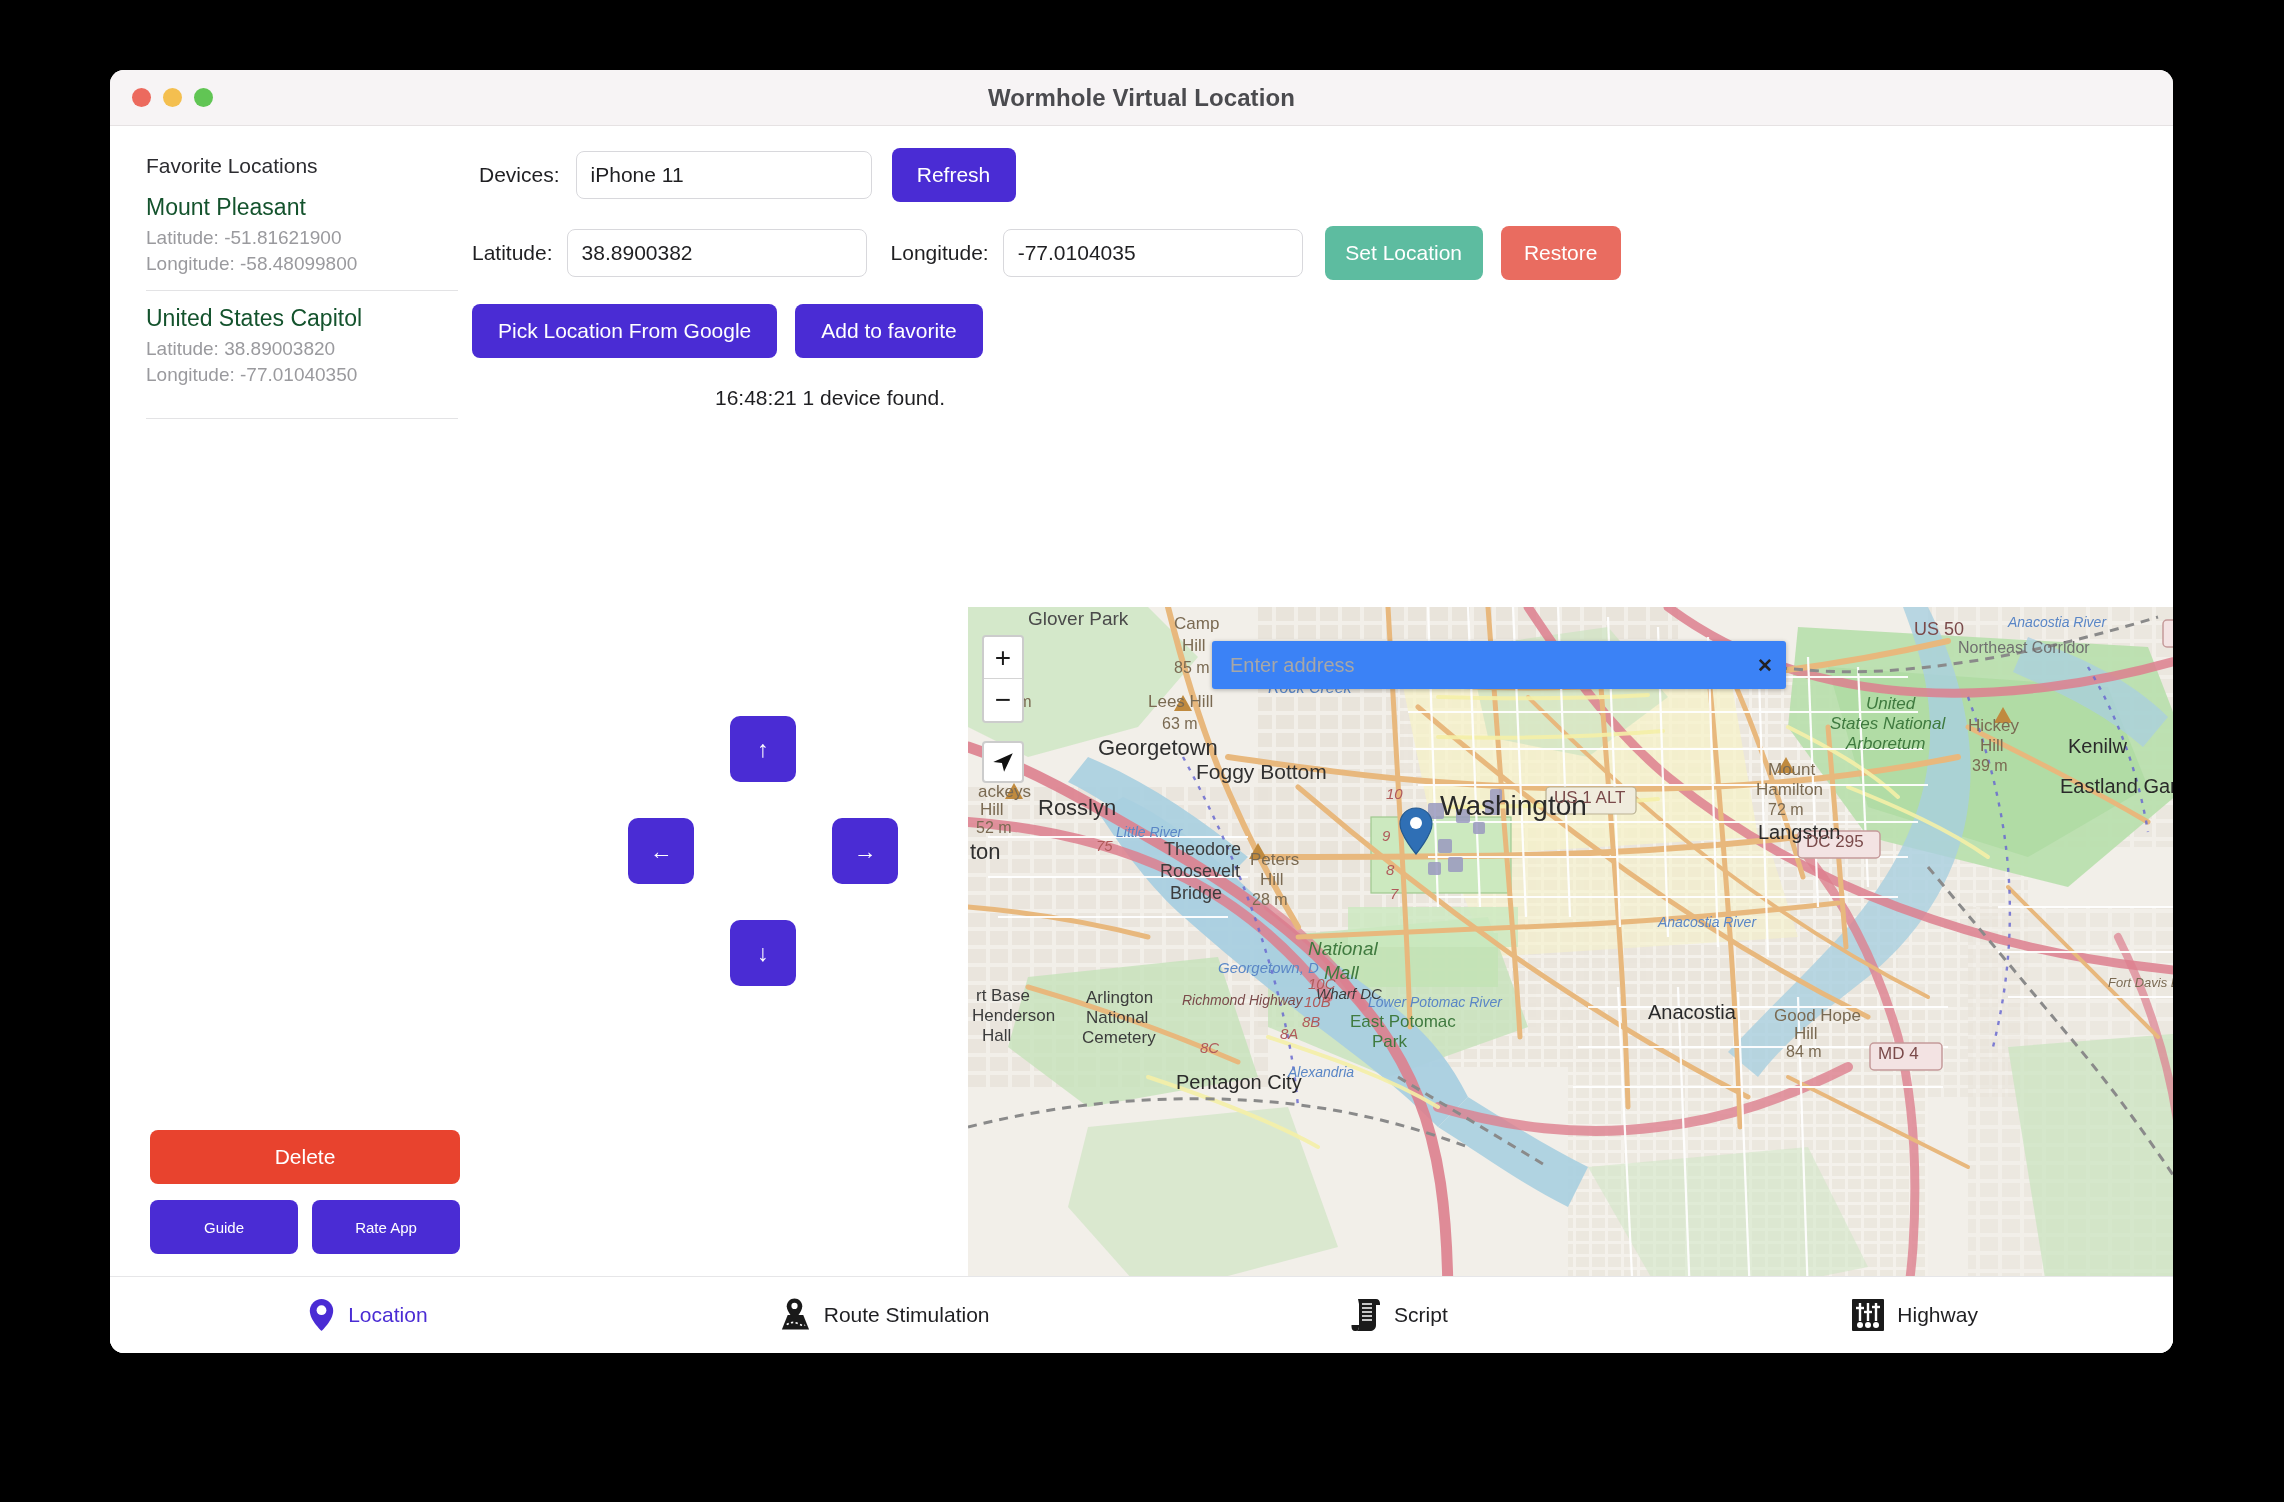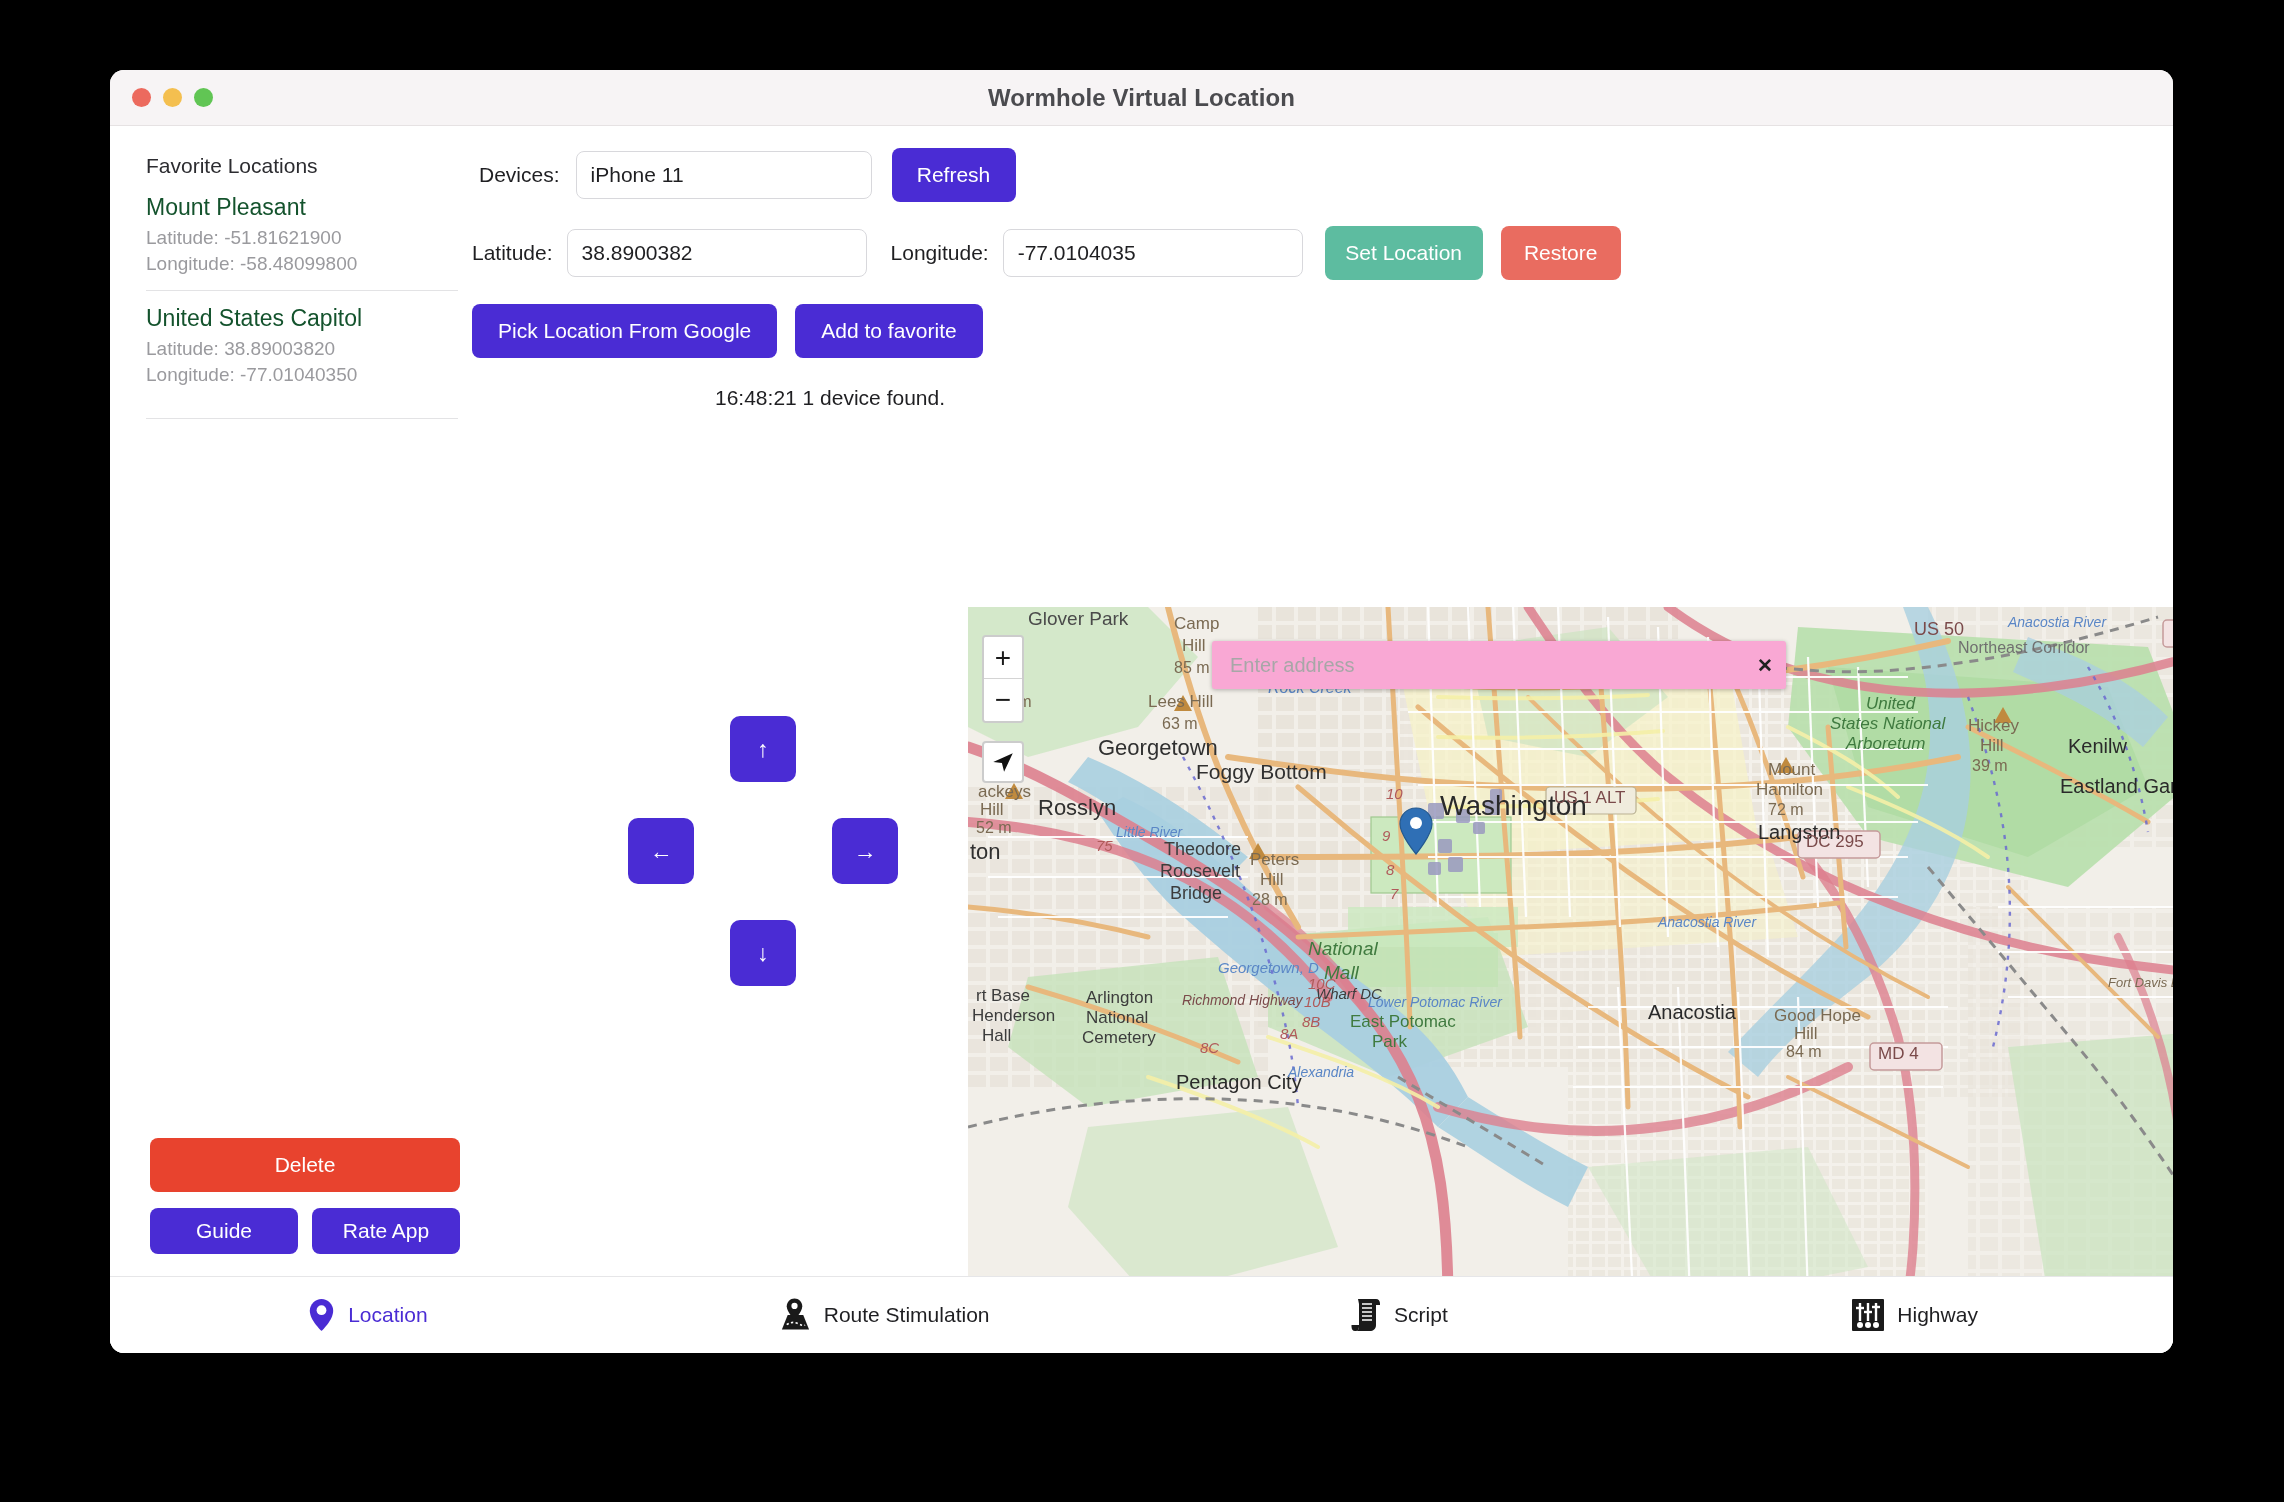--- a/index.html
+++ b/index.html
@@ -114,22 +114,22 @@
 
   #delete-button {
     width: 100%;
     height: 54px;
     font-size: 21px;
     margin-bottom: 16px;
   }
   .small-row { display: flex; gap: 14px; }
   #guide-button, #rate-app-button {
     width: 148px;
-    height: 46px;
-    font-size: 21px;
+    height: 54px;
+    font-size: 15px;
   }
 
   
   #main-panel {
     position: absolute;
     left: 350px; right: 0; top: 0; bottom: 77px;
   }
 
   .form-row {
     position: absolute;
@@ -257,21 +257,21 @@
   #locate-button {
     left: 14px; top: 134px;
     width: 42px; height: 42px;
     display: flex; align-items: center; justify-content: center;
   }
 
   #address-search {
     position: absolute;
     left: 244px; top: 34px;
     width: 574px; height: 48px;
-    background: #f9a8d4;
+    background: #3b82f6;
     border-radius: 3px;
     box-shadow: 0 1px 4px rgba(0,0,0,0.28);
     display: flex;
     align-items: center;
   }
   #address-input {
     flex: 1;
     height: 100%;
     border: none;
     outline: none;

